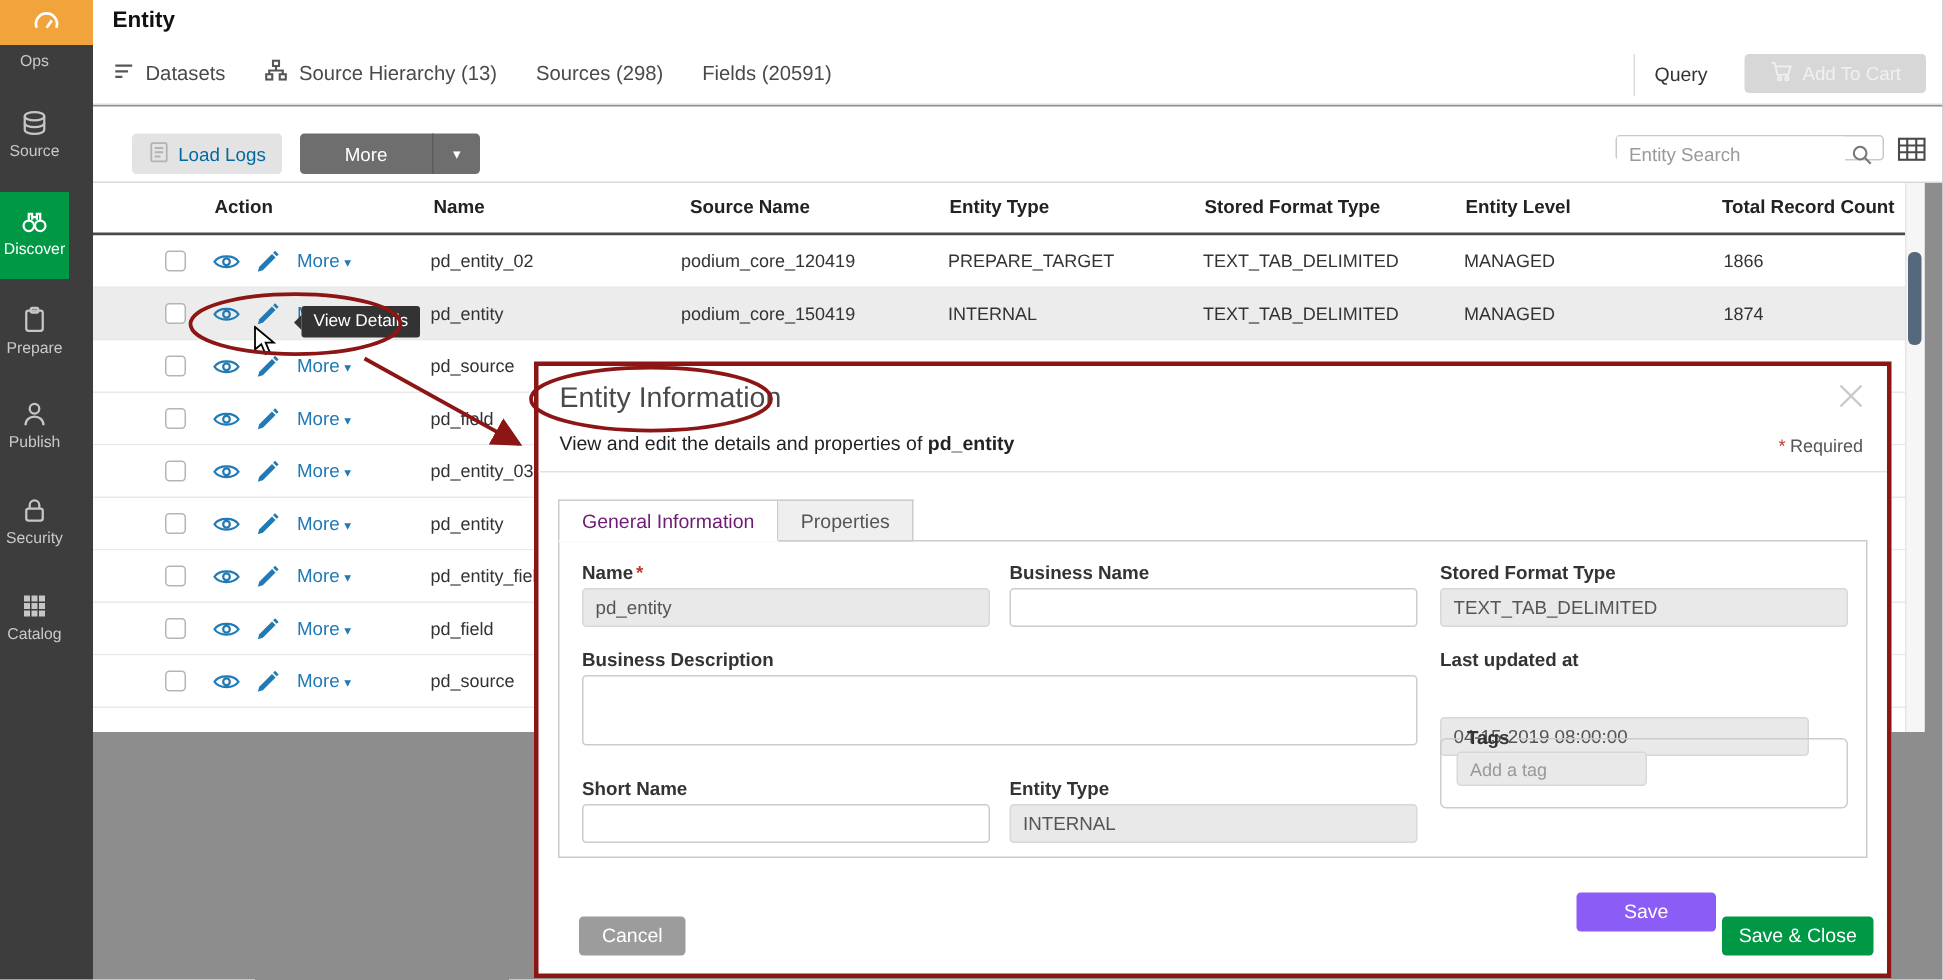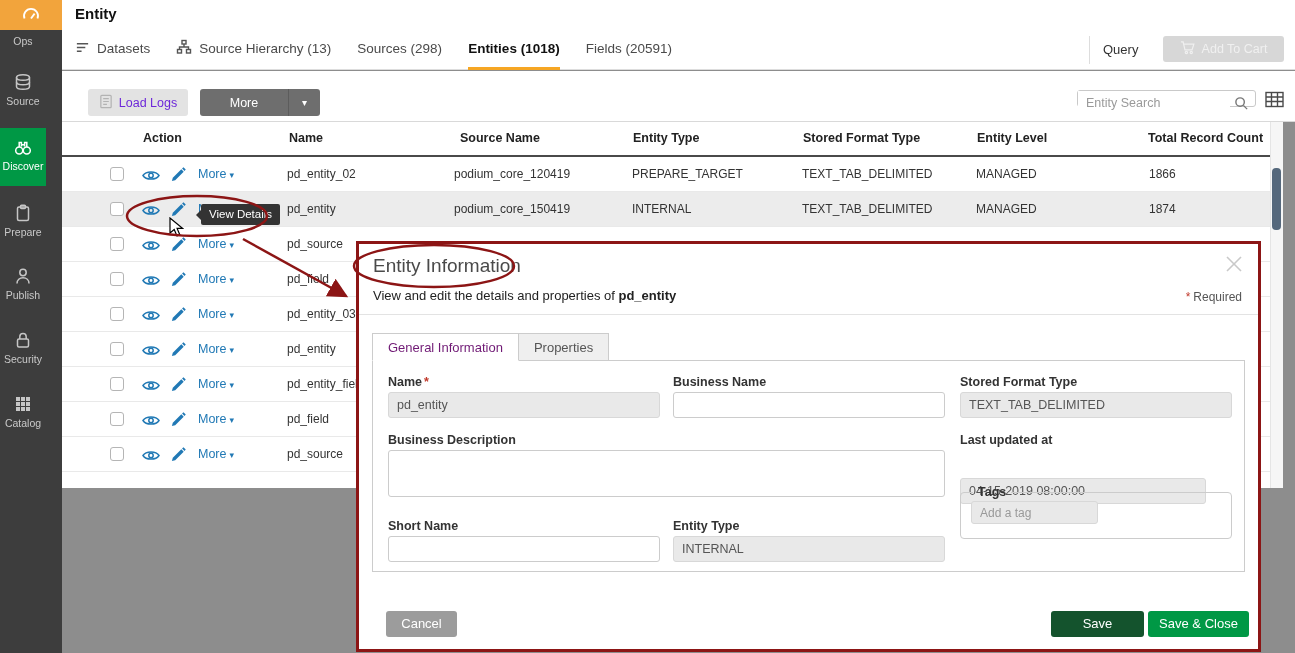--- a/index.html
+++ b/index.html
@@ -18,21 +18,21 @@
   .page-title{position:absolute;left:13px;top:5px;font-size:15px;font-weight:700;color:#111}
   .tabs{position:absolute;left:13px;top:32px;height:38px;display:flex}
   .tab{display:flex;align-items:center;gap:7px;margin-right:26px;height:38px;font-size:13.5px;color:#4a4a4a;border-bottom:3px solid transparent;padding-bottom:2px}
   .tab.active{font-weight:700;color:#111;border-bottom-color:#f6a623}
   .top-divider{position:absolute;left:1027px;top:36px;width:1px;height:28px;background:#ddd}
   .query-link{position:absolute;left:1041px;top:42px;font-size:13px;color:#333}
   .cart-btn{position:absolute;left:1101px;top:36px;width:121px;height:26px;background:#d7d7d7;border-radius:3px;color:#f0f0f0;font-size:12.5px;display:flex;align-items:center;justify-content:center;gap:7px}
 
   
   .toolbar{position:absolute;left:62px;top:71px;width:1233px;height:51px;background:#fff;border-bottom:1px solid #d9d9d9;z-index:40}
-  .btn-loadlogs{position:absolute;left:26px;top:18px;width:100px;height:27px;background:#e3e3e3;color:#6d28d9;border-radius:3px;font-size:12.5px;display:flex;align-items:center;justify-content:center;gap:6px}
+  .btn-loadlogs{position:absolute;left:26px;top:18px;width:100px;height:27px;background:#e3e3e3;color:#0369a1;border-radius:3px;font-size:12.5px;display:flex;align-items:center;justify-content:center;gap:6px}
   .btn-more{position:absolute;left:138px;top:18px;width:120px;height:27px;background:#6e6e6e;color:#fff;border-radius:3px;font-size:12.5px;display:flex;align-items:center}
   .btn-more .lbl{flex:1;text-align:center}
   .btn-more .caret-zone{width:32px;height:27px;border-left:1px solid #5c5c5c;display:flex;align-items:center;justify-content:center;font-size:10px}
   .search-wrap{position:absolute;left:1015px;top:19px;width:179px;height:17px;border:1px solid #c9c9c9;border-radius:3px;background:#fff}
   .search-wrap input{position:absolute;left:0;top:0;width:152px;height:24px;border:none;outline:none;padding:0 8px;font-size:12.5px;color:#555;font-family:"Liberation Sans",sans-serif}
   .search-wrap input::placeholder{color:#9a9a9a}
   .search-icon{position:absolute;right:6px;top:5px}
   .grid-toggle{position:absolute;left:1203px;top:20px}
 
   
@@ -76,21 +76,21 @@
   .f-label .star{color:#c0392b;margin-left:2px}
   .f-input{position:absolute;height:26px;border:1px solid #ccc;border-radius:3px;background:#fff;font-size:12.5px;color:#444;padding:0 8px;font-family:"Liberation Sans",sans-serif;outline:none}
   .f-input.readonly{background:#e9e9e9;border-color:#d8d8d8;color:#555}
   .f-textarea{position:absolute;border:1px solid #ccc;border-radius:3px;background:#fff;resize:none;outline:none;font-family:"Liberation Sans",sans-serif;font-size:12.5px;padding:4px 8px}
   .tags-fieldset{position:absolute;left:587px;top:124px;width:272px;height:54px;border:1px solid #ccc;border-radius:4px;padding:2px 10px}
   .tags-fieldset legend{font-size:12.5px;font-weight:700;color:#333;padding:0 5px;margin-left:2px}
   .tags-input{width:127px;height:23px;background:#e9e9e9;border:1px solid #d8d8d8;border-radius:3px;font-size:12px;color:#555;padding:8px 8px;font-family:"Liberation Sans",sans-serif;outline:none}
   .tags-input::placeholder{color:#999}
   .btn{position:absolute;height:26px;border-radius:3px;color:#fff;font-size:13px;text-align:center;line-height:26px}
   .btn-cancel{left:27px;top:367px;width:71px;background:#9c9c9c}
-  .btn-save{left:692px;top:367px;width:93px;background:#14532d}
+  .btn-save{left:692px;top:351px;width:93px;background:#8b5cf6}
   .btn-saveclose{left:789px;top:367px;width:101px;background:#009845}
 
   
   .annotations{position:absolute;left:0;top:0;z-index:300;pointer-events:none}
 </style>
 </head>
 <body>
 
 <div class="sidebar">
   <div class="ops-tile">
@@ -185,23 +185,20 @@
             <rect x="1.5" y="10.5" width="4" height="3.5"></rect>
             <rect x="10.5" y="10.5" width="4" height="3.5"></rect>
           <path d="M8 5 v3 M3.5 10.5 V8 h9 v2.5"></path>
         </svg>
       </span>
       <span>Source Hierarchy (13)</span>
     </div>
     <div class="tab">
       <span>Sources (298)</span>
     </div>
-    <div class="tab active">
-      <span>Entities (1018)</span>
-    </div>
     <div class="tab">
       <span>Fields (20591)</span>
     </div>
   </div>
   <div class="top-divider"></div>
   <div class="query-link">Query</div>
   <div class="cart-btn">
     <span>
       <svg width="15" height="15" viewBox="0 0 16 16" fill="none" stroke="#f0f0f0" stroke-width="1.3">
         <path d="M1 2 h2.3 l2 8.5 h7.5 l2-6 H4.3"></path>

